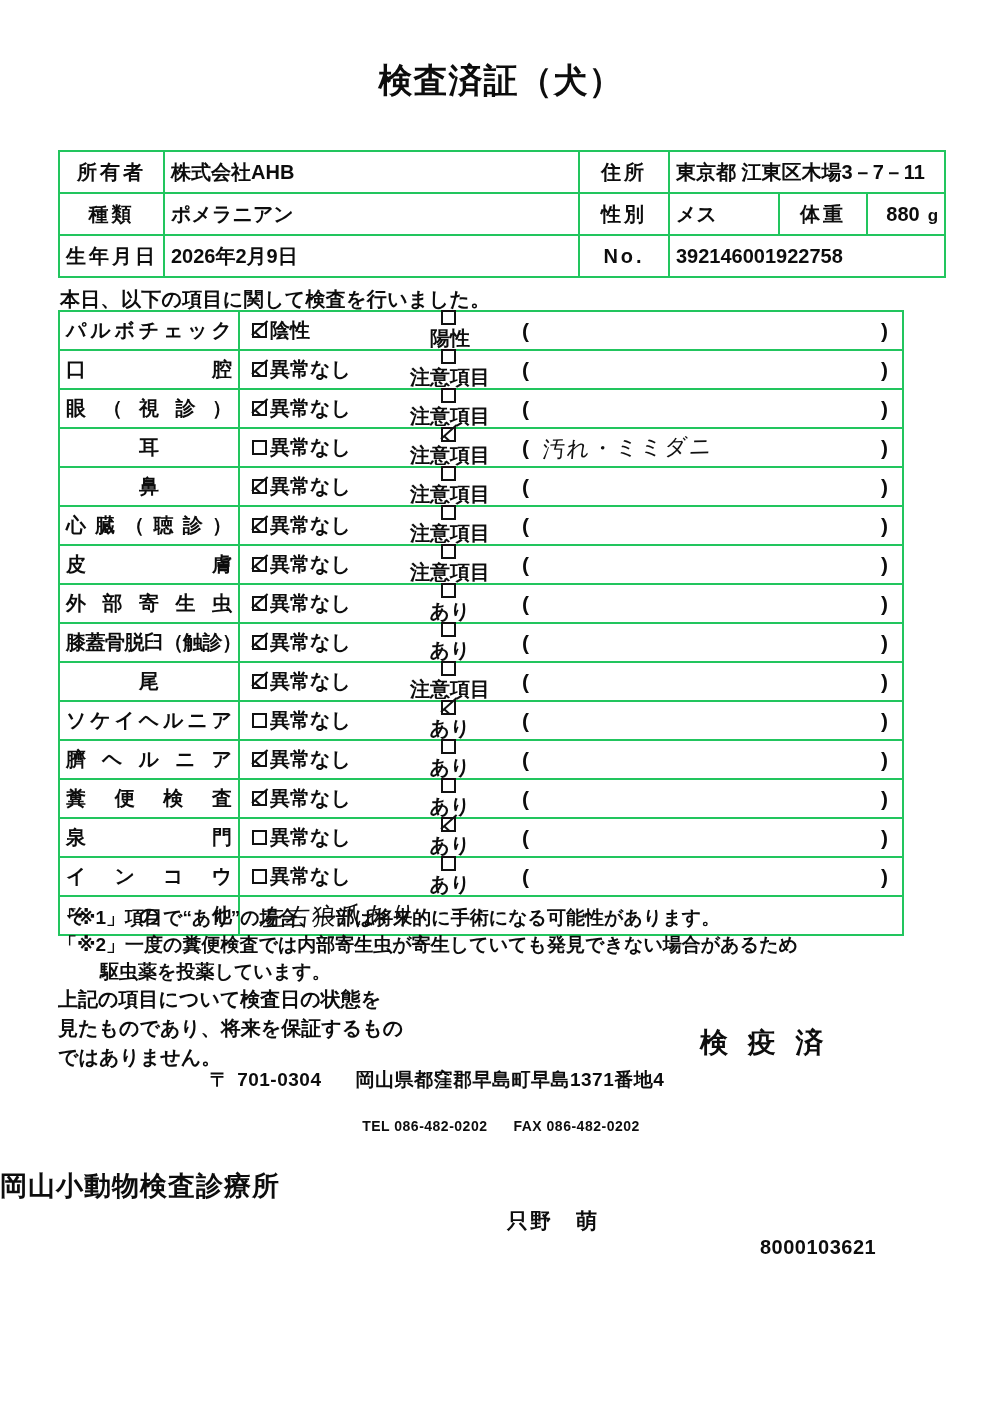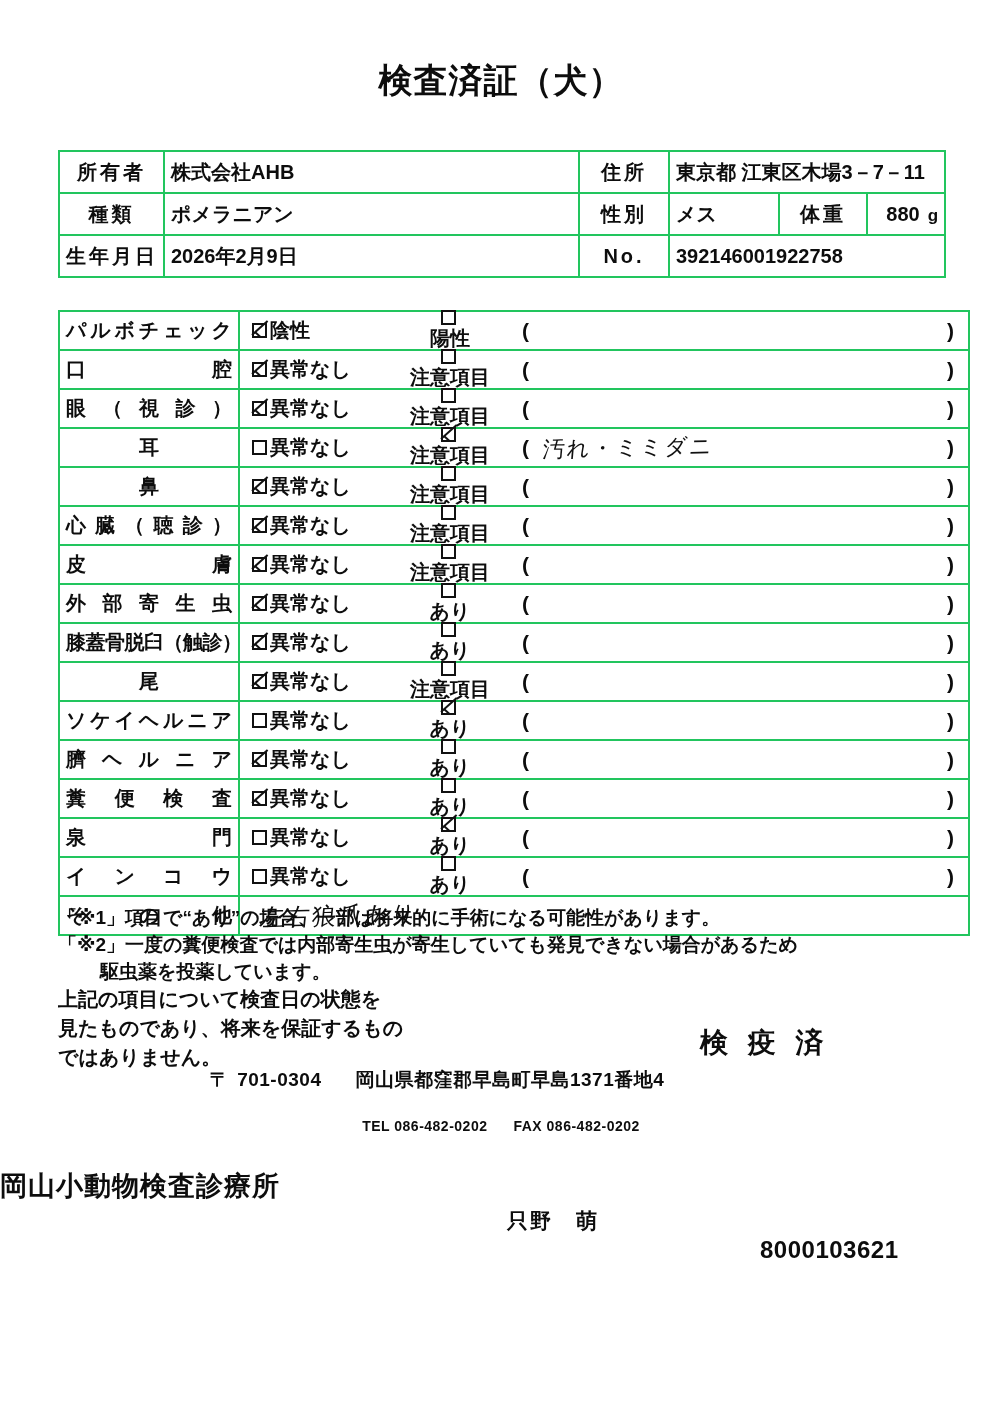--- a/index.html
+++ b/index.html
@@ -84,21 +84,21 @@
     left: 60px;
     font-size: 20px;
     font-weight: 700;
     letter-spacing: 0.3px;
   }
 
   
   #inspect-table {
     top: 310px;
     left: 58px;
-    width: 912px;
+    width: 846px;
   }
   #inspect-table td {
     height: 37px;
     font-size: 20px;
   }
   .insp-label {
     width: 180px;
     text-align: justify;
     text-align-last: justify;
     white-space: nowrap;
@@ -262,21 +262,21 @@
     text-align: center;
     font-size: 21px;
     font-weight: 700;
     letter-spacing: 2px;
     padding-left: 44px;
   }
   .doc-number {
     position: absolute;
     top: 1236px;
     left: 760px;
-    font-size: 24px;
+    font-size: 20px;
     font-weight: 700;
     letter-spacing: 0.5px;
   }
 </style>
 </head>
 <body>
 
 <div class="page">
 
   <div class="doc-title">検査済証（犬）</div>
@@ -314,20 +314,21 @@
       </tr>
       <tr>
         <td class="cell-key">生年月日</td>
         <td class="cell-val">2026年2月9日</td>
         <td class="cell-key">No.</td>
         <td class="cell-val" colspan="3">392146001922758</td>
       </tr>
     </tbody>
   </table>
 
+  <div class="intro-note">本日、以下の項目に関して検査を行いました。</div>
 
   <table class="tbl" id="inspect-table">
     <colgroup>
         <col style="width:180px">
         <col>
       </colgroup>
     <tbody id="inspect-body">
         <tr>
           <td class="insp-label">パルボチェック</td>
           <td class="insp-body">

